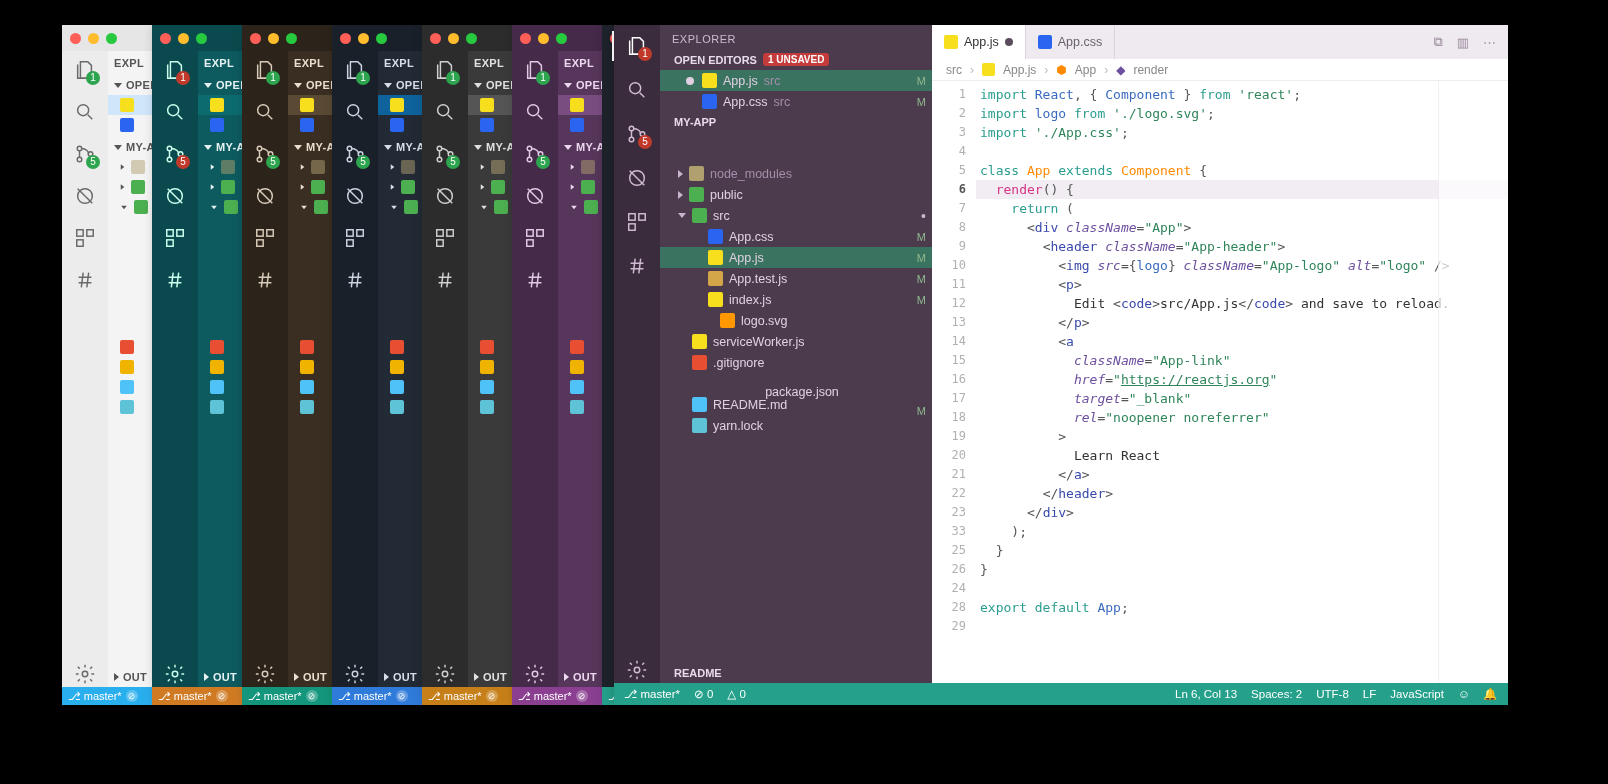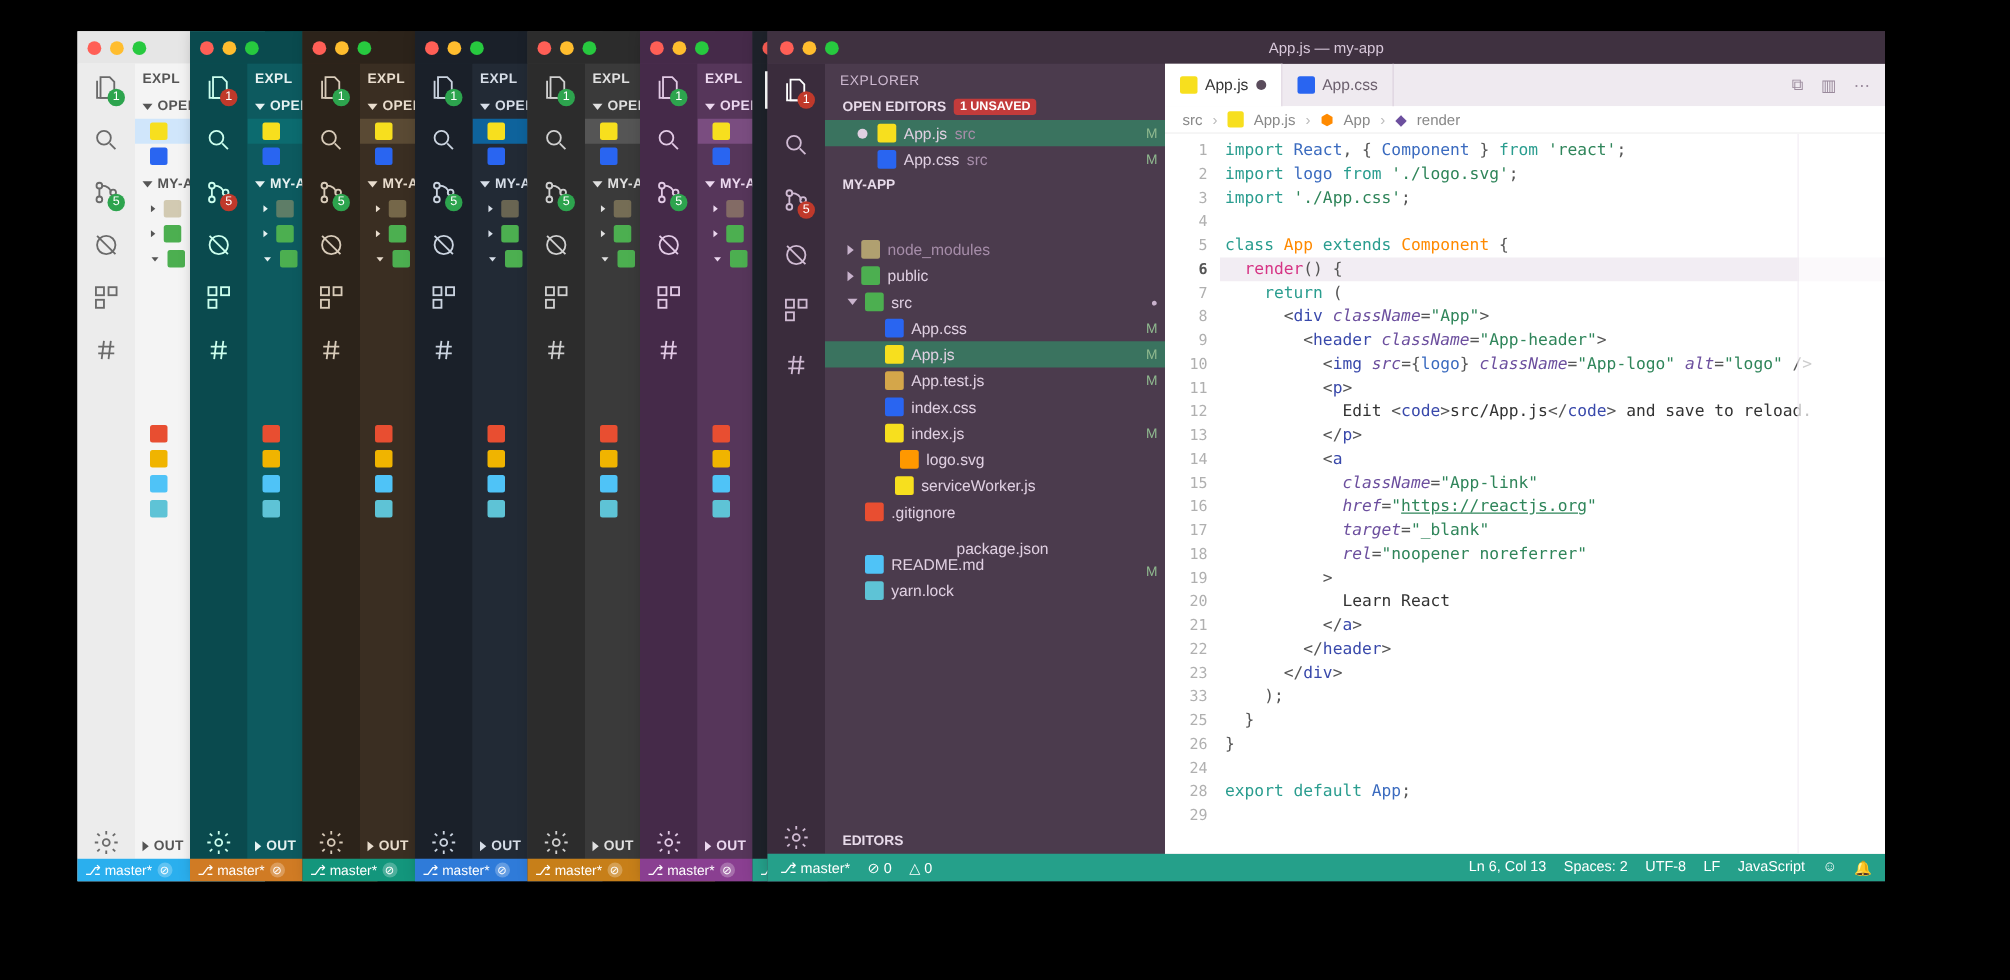--- a/index.html
+++ b/index.html
@@ -866,28 +866,20 @@
           </div>
     </div>
     <div class="status">
           <span>⎇ master*</span>
           <span class="x">⊘</span>
         </div>
       </div>
     </div>
 
   <div class="main">
-    <div class="titlebar">
-      <div class="traffic">
-        <span class="dot-r"></span>
-        <span class="dot-y"></span>
-        <span class="dot-g"></span>
-      </div>
-      <span>App.js — my-app</span>
-    </div>
 
     <div class="main-body">
 
       <div class="activity">
         <div class="aicon active">
           <svg viewBox="0 0 24 24">
               <path d="M7 3h8l4 4v14H7z"></path>
               <path d="M4 6v15h12"></path>
             </svg>
           <span class="badge" style="background:#c0392b">1</span>
@@ -991,35 +983,30 @@
               <span class="m">M</span>
             </div>
             <div class="trow" style="padding-left: 34px;">
               <span class="tw"></span>
               <span class="fi fi-flask"></span>
               <span>App.test.js</span>
               <span class="m">M</span>
             </div>
             <div class="trow" style="padding-left: 34px;">
               <span class="tw"></span>
-              <span class="fi fi-css"></span>
-              <span>index.css</span>
-            </div>
-            <div class="trow" style="padding-left: 34px;">
-              <span class="tw"></span>
               <span class="fi fi-js"></span>
               <span>index.js</span>
               <span class="m">M</span>
             </div>
             <div class="trow" style="padding-left: 46px;">
               <span class="tw"></span>
               <span class="fi fi-svg"></span>
               <span>logo.svg</span>
             </div>
-            <div class="trow" style="padding-left: 42px;">
+            <div class="trow" style="padding-left: 18px;">
               <span class="tw"></span>
               <span class="fi fi-js"></span>
               <span>serviceWorker.js</span>
             </div>
             <div class="trow" style="padding-left: 18px;">
               <span class="tw"></span>
               <span class="fi fi-git"></span>
               <span>.gitignore</span>
             </div>
             <div class="trow" style="padding-left: 18px; flex-direction: column;">
@@ -1034,21 +1021,21 @@
               <span>README.md</span>
             </div>
             <div class="trow" style="padding-left: 18px;">
               <span class="tw"></span>
               <span class="fi fi-lock"></span>
               <span>yarn.lock</span>
             </div>
           </div>
         <div class="sec">
           <span class="twc right"></span>
-          <span>EDITORS</span>
+          <span>README</span>
         </div>
       </div>
 
       <div class="editor">
         <div class="tabs" id="tabs">
             <div class="tab active">
               <span class="fi fi-js"></span>
               <span>App.js</span>
               <span class="mod"></span>
             </div>

